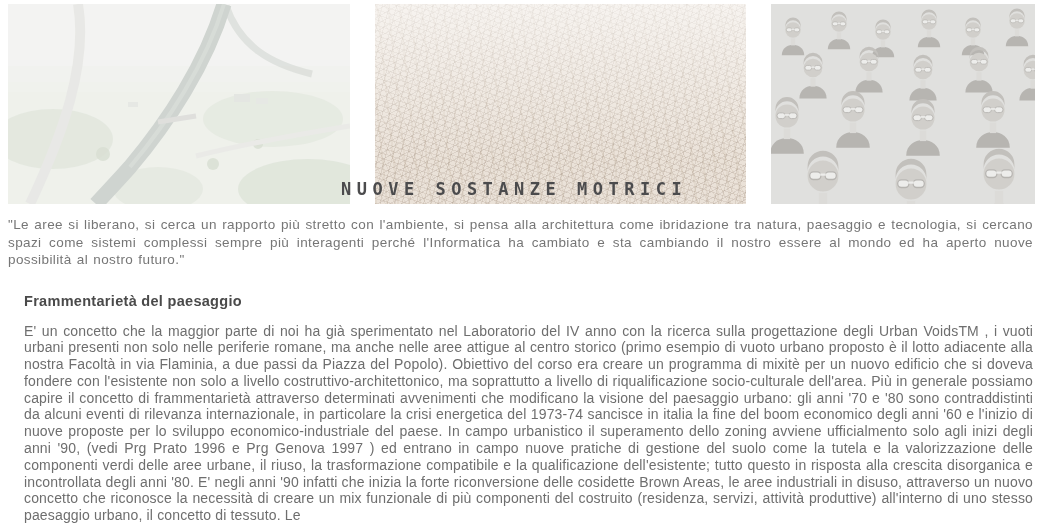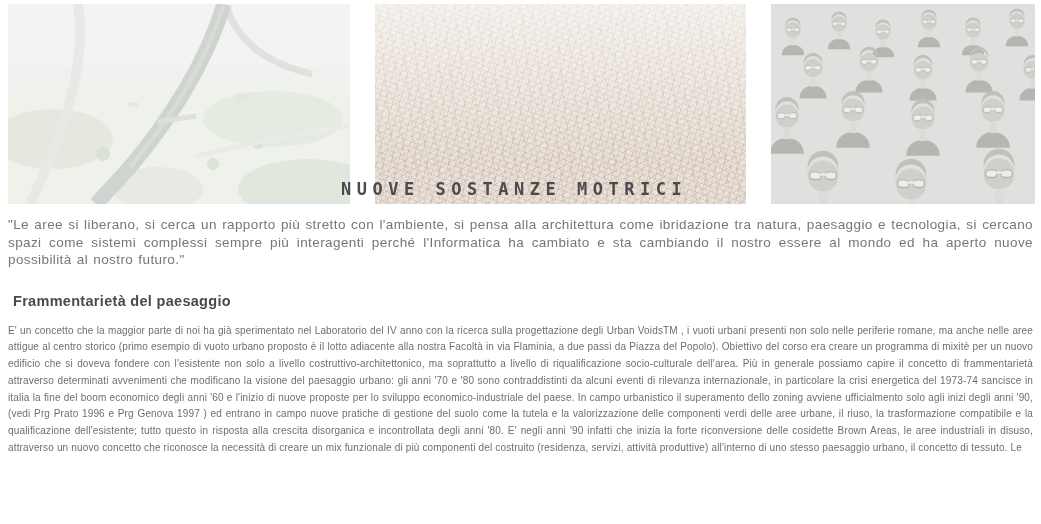--- a/index.html
+++ b/index.html
@@ -33,26 +33,26 @@
     color:#4b4b4d; white-space:nowrap;
   }
 
   
   .quote {
     margin:12px 8px 0 8px;
     color:#767676; font-size:13.5px; line-height:17.5px;
     text-align:justify; letter-spacing:0.4px; word-spacing:1px;
   }
   .article-heading {
-    margin:24px 8px 0 13px;
+    margin:24px 8px 0 24px;
     color:#4a4a4a; font-size:14.5px; font-weight:bold; letter-spacing:0.3px;
   }
   .article-body {
-    margin:14px 8px 0 8px;
-    color:#6e6e6e; font-size:10px; line-height:16.8px;
+    margin:14px 8px 0 24px;
+    color:#6e6e6e; font-size:14px; line-height:16.8px;
     text-align:justify; letter-spacing:0.15px;
   }
 </style>
 </head>
 <body>
 
 <div class="page">
 
   <div class="banner">
 

